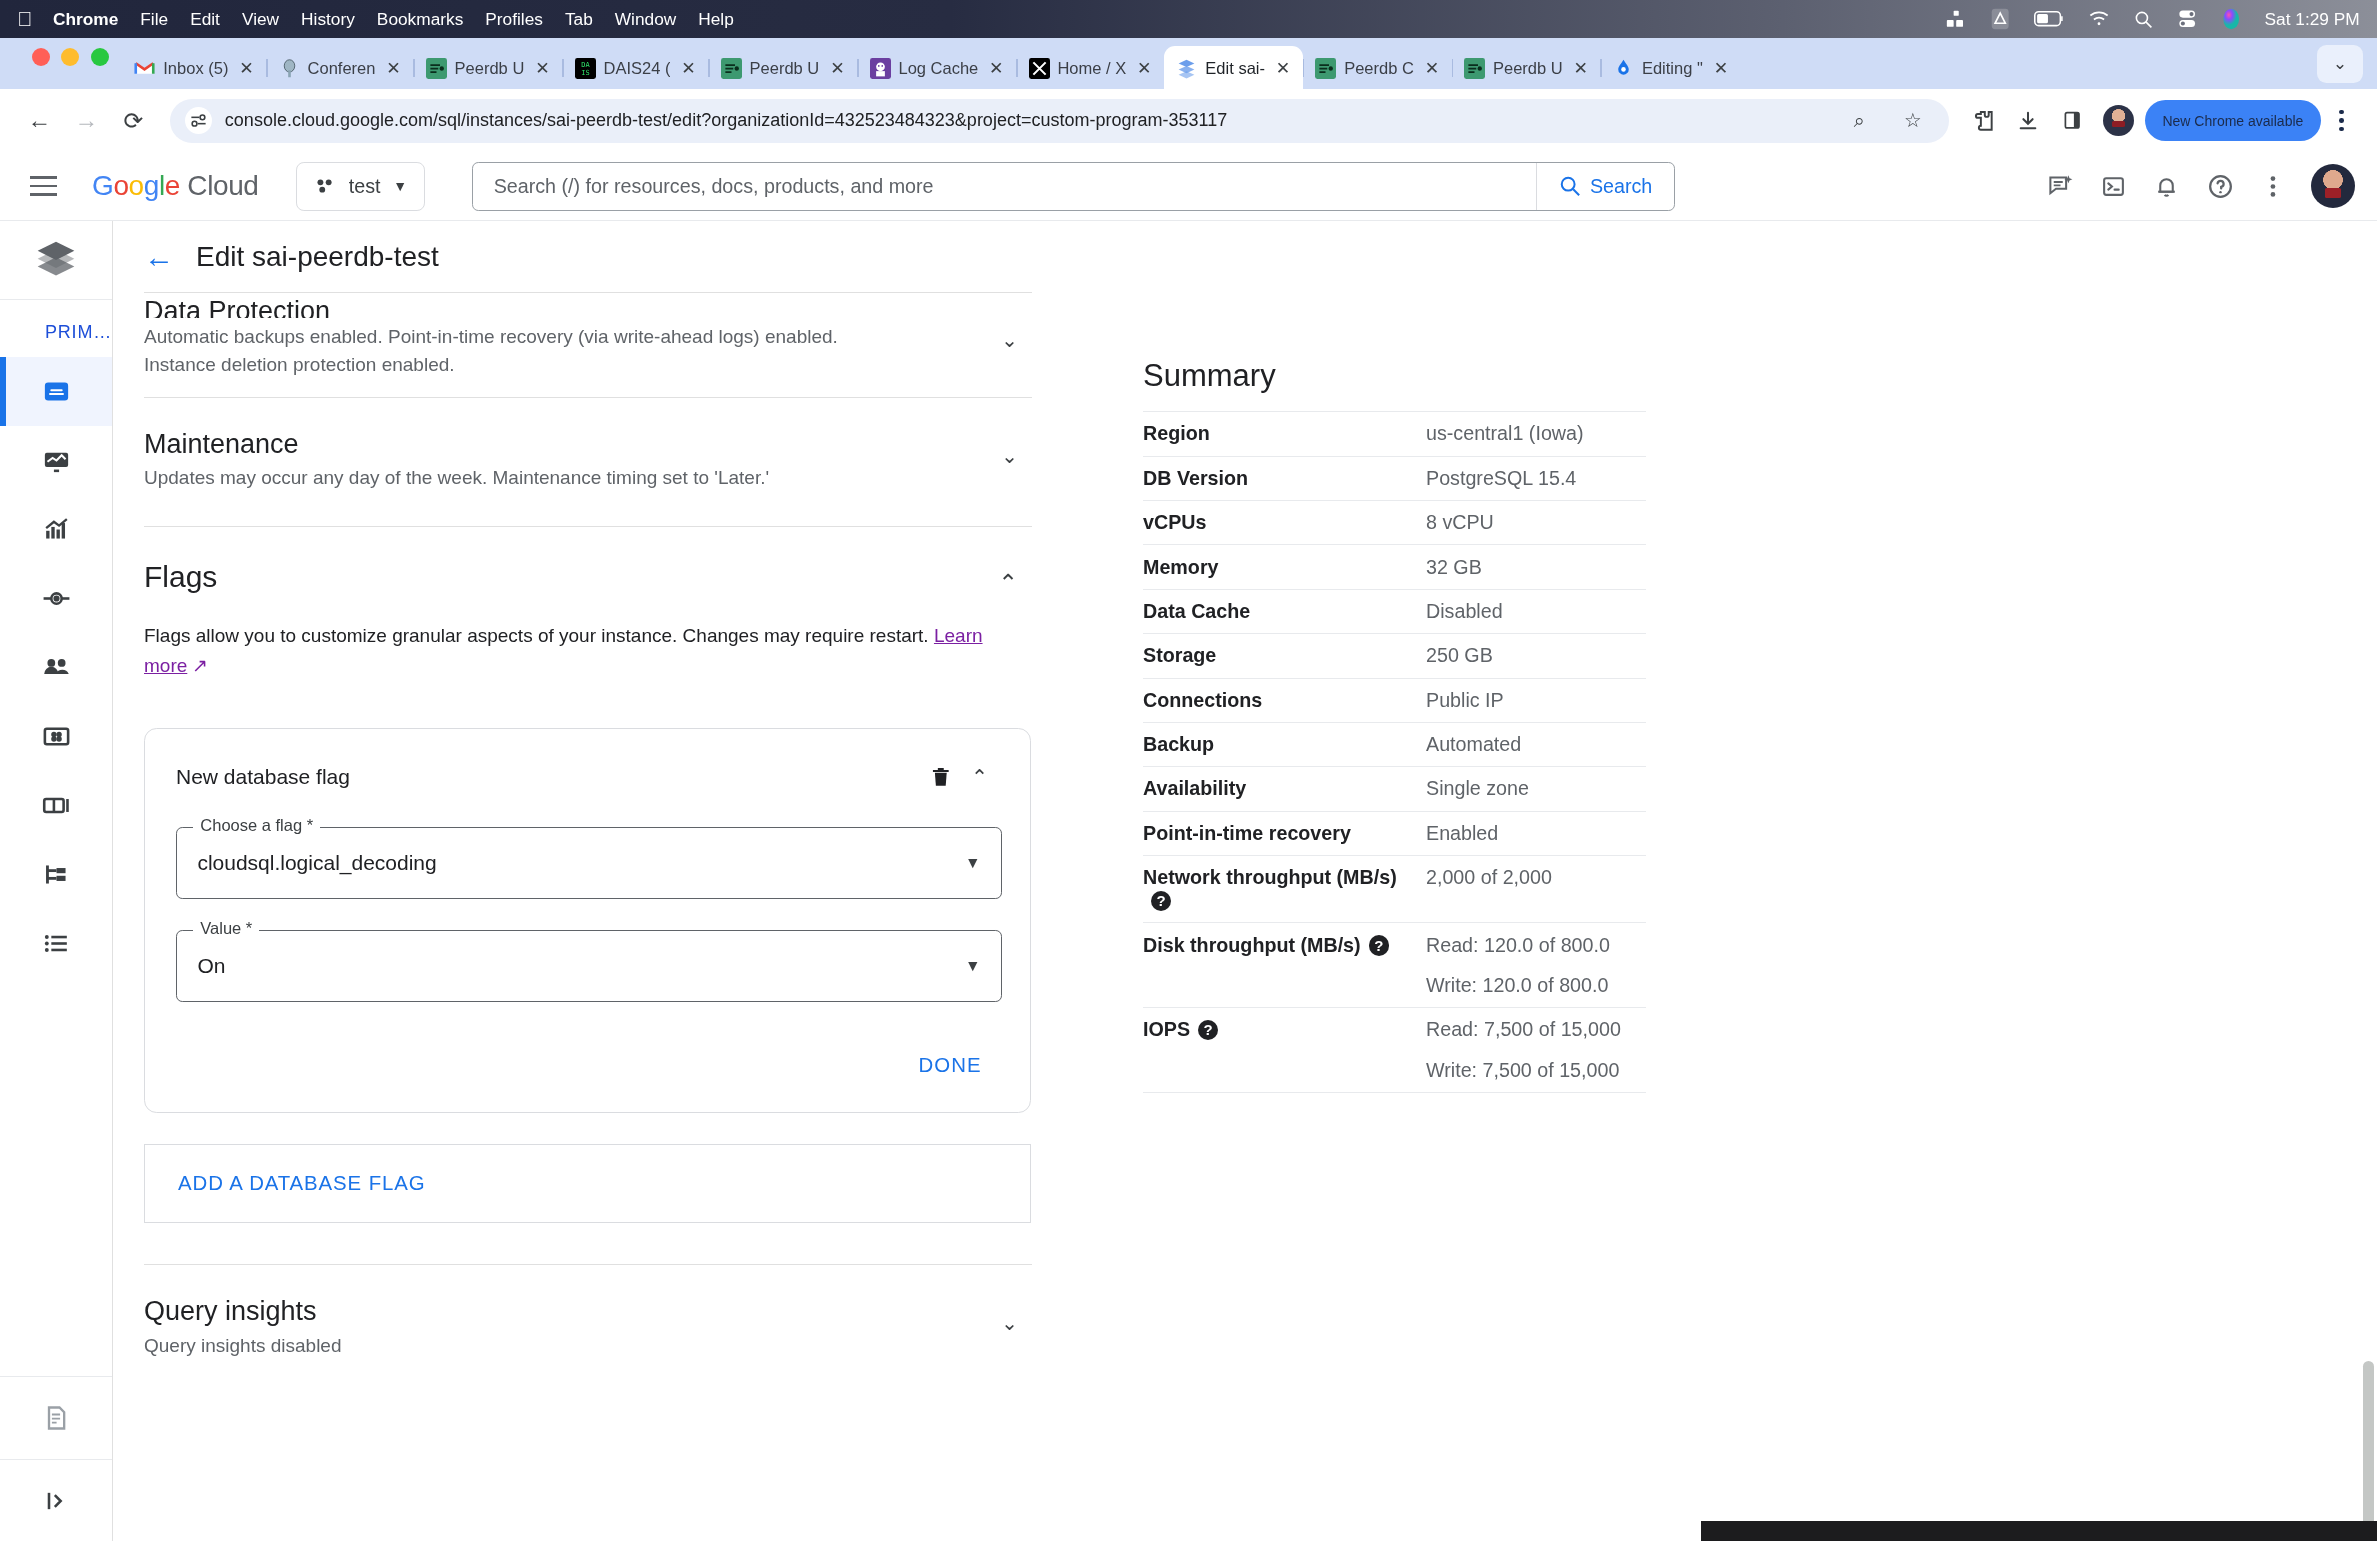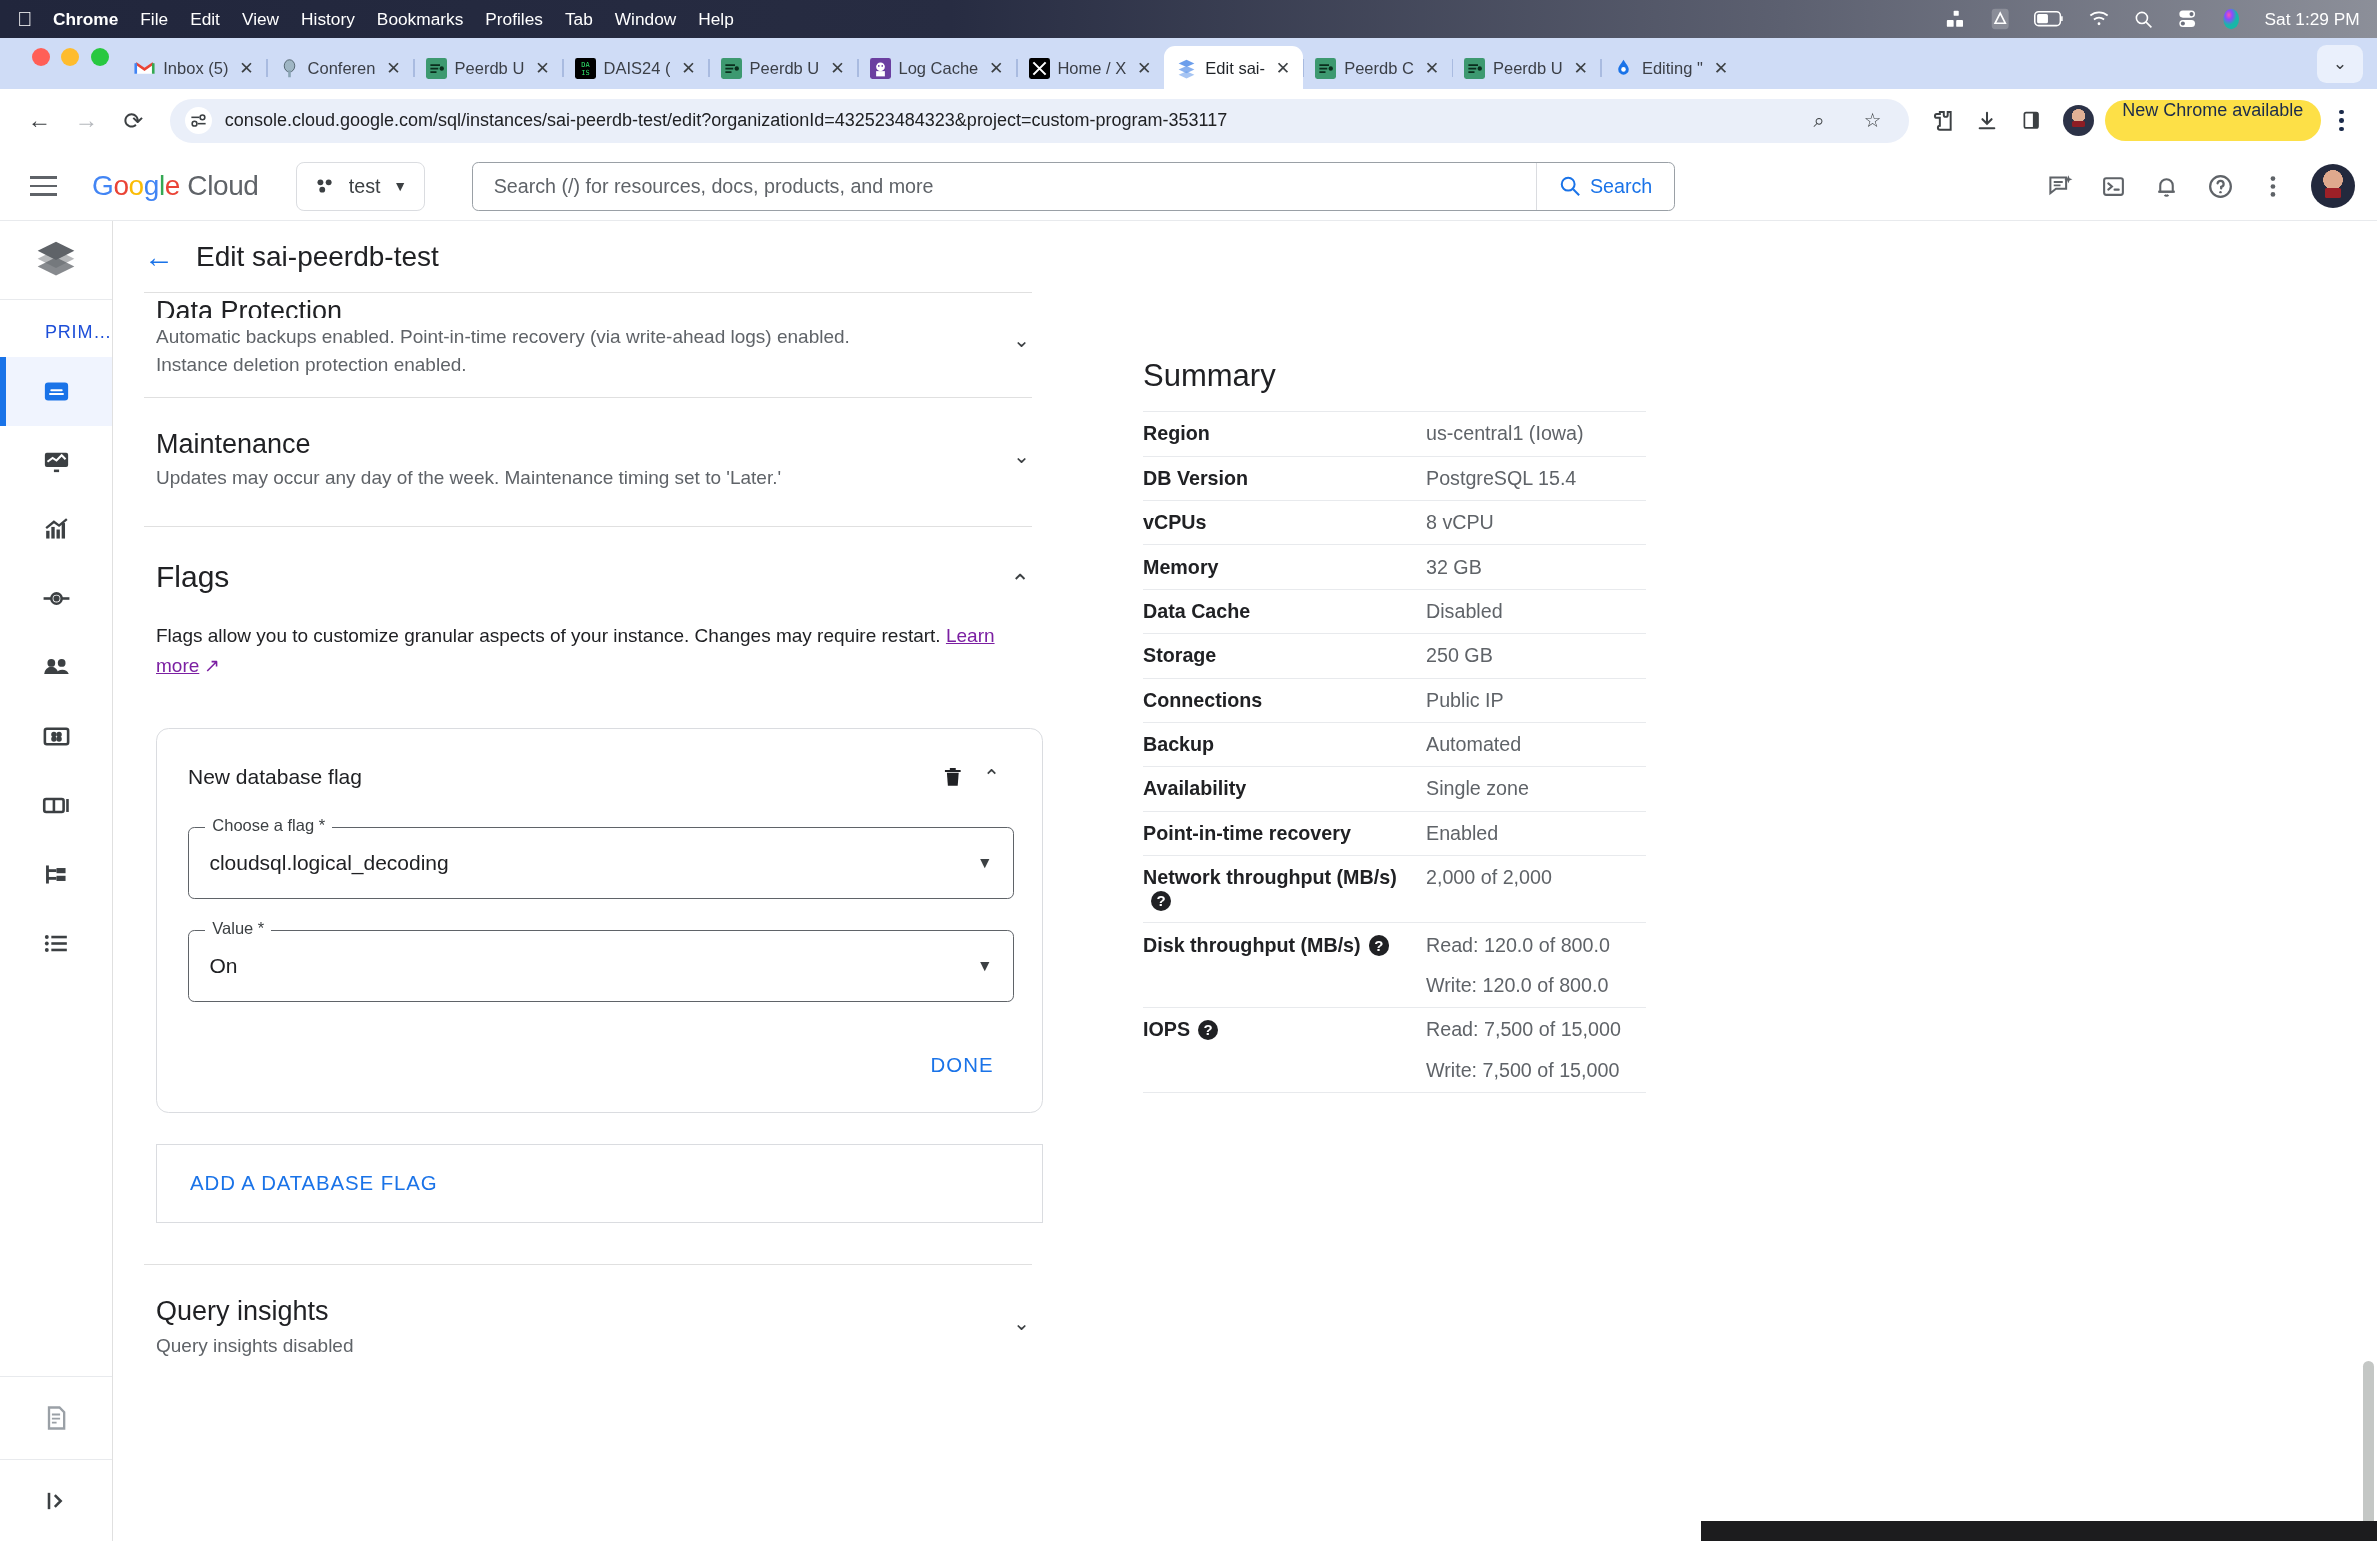--- a/index.html
+++ b/index.html
@@ -74,22 +74,22 @@
     display:flex; align-items:center; justify-content:center; flex:0 0 27px;}
   .urltext { font-size: 18px; color: #202124; flex:1; overflow:hidden; white-space:nowrap;}
   .omni-icon { width: 41px; height: 41px; display:flex; align-items:center; justify-content:center;
     font-size: 19.7px; color: #3c4043; flex: 0 0 auto;}
   .chromeavatar { width: 31px; height: 31px; border-radius: 50%; margin: 0 7.9px; flex:0 0 31px;
      background: radial-gradient(circle at 50% 35%, #e0b095 0 26%, #2c3247 27% 100%);
      position: relative; overflow:hidden;}
   .chromeavatar::after{content:""; position:absolute; left:30%; top:52%; width:40%; height:20%;
      background:#8d1d24; border-radius: 1.6px;}
   .newchrome {
-    background: #fde047; color: #1b2b4b; border-radius: 20.4px; height: 41px;
-    display: flex; align-items: flex-start; padding: 0 17.3px; font-size: 18px; white-space: nowrap;
+    background: #3b82f6; color: #1b2b4b; border-radius: 20.4px; height: 41px;
+    display: flex; align-items: center; padding: 0 17.3px; font-size: 14px; white-space: nowrap;
   }
   .kebab { width: 36px; display:flex; flex-direction: column; gap:3.9px; align-items:center;
     justify-content:center; height: 41px;}
   .kebab i { width: 4.7px; height: 4.7px; border-radius: 50%; background: #1b2b4b; display: block;}
 
   
   .gcheader {
     height: 69px; background: #fff; display: flex; align-items: center;
     padding: 0 22px; gap: 28px; border-bottom: 0.8px solid #e8eaed;
   }
@@ -153,21 +153,21 @@
   .backarrow { font-size: 30px; color: #1a73e8; }
   .pagetitle { font-size: 28px; color: #202124; }
 
   .scrollarea { position:absolute; left:0; right:0; top:71px; bottom:0; display:flex; }
 
   .leftcol { width: 936px; flex: 0 0 936px; padding: 0 0 0 31px; }
   .rightcol { flex: 1; padding-left: 94px; padding-top: 66px; }
 
   .divider { height: 0.8px; background: #e0e0e0; width: 888px; }
 
-  .section { padding: 20.4px 0 17.3px 0; width: 888px; position: relative; margin-left: 12px; }
+  .section { padding: 20.4px 0 17.3px 0; width: 888px; position: relative; }
   .sectitle { font-size: 27px; color: #202124; margin-bottom: 4.7px; }
   .secdesc { font-size: 19px; color: #5f6368; line-height: 1.5; max-width: 818px; }
   .chev { position: absolute; right: 14px; color: #3c4043; font-size: 20.4px; }
 
   .flagsdesc { font-size: 19px; color: #202124; line-height: 1.6; max-width: 857px;
     margin-top: 27px; }
   .learnmore { color: #7b1fa2; text-decoration: underline; }
 
   .flagcard {
     margin-top: 47px; width: 887px; border: 0.8px solid #dadce0; border-radius: 12.6px;

